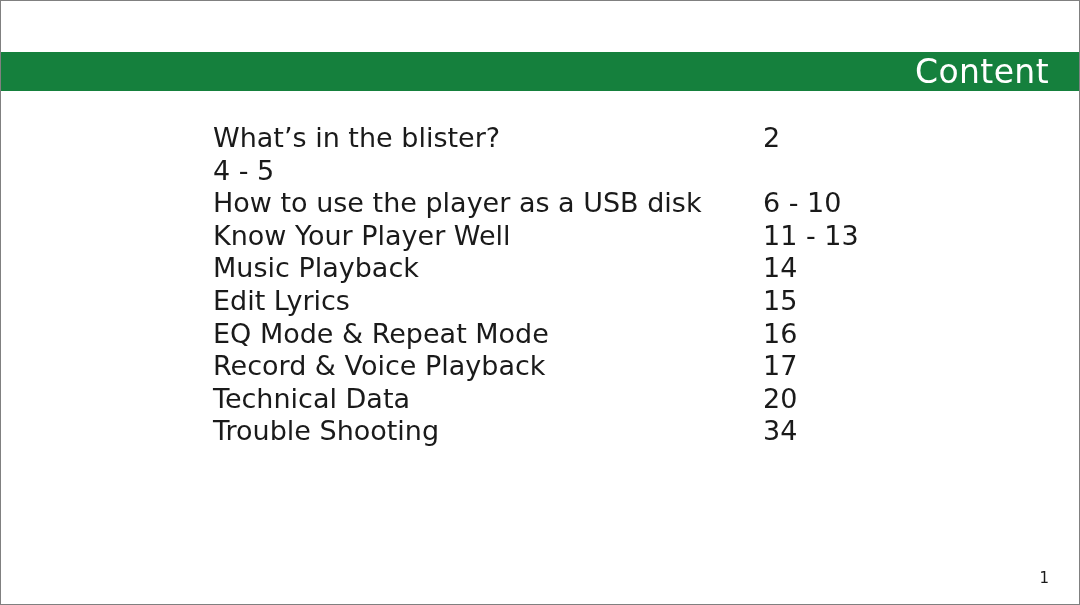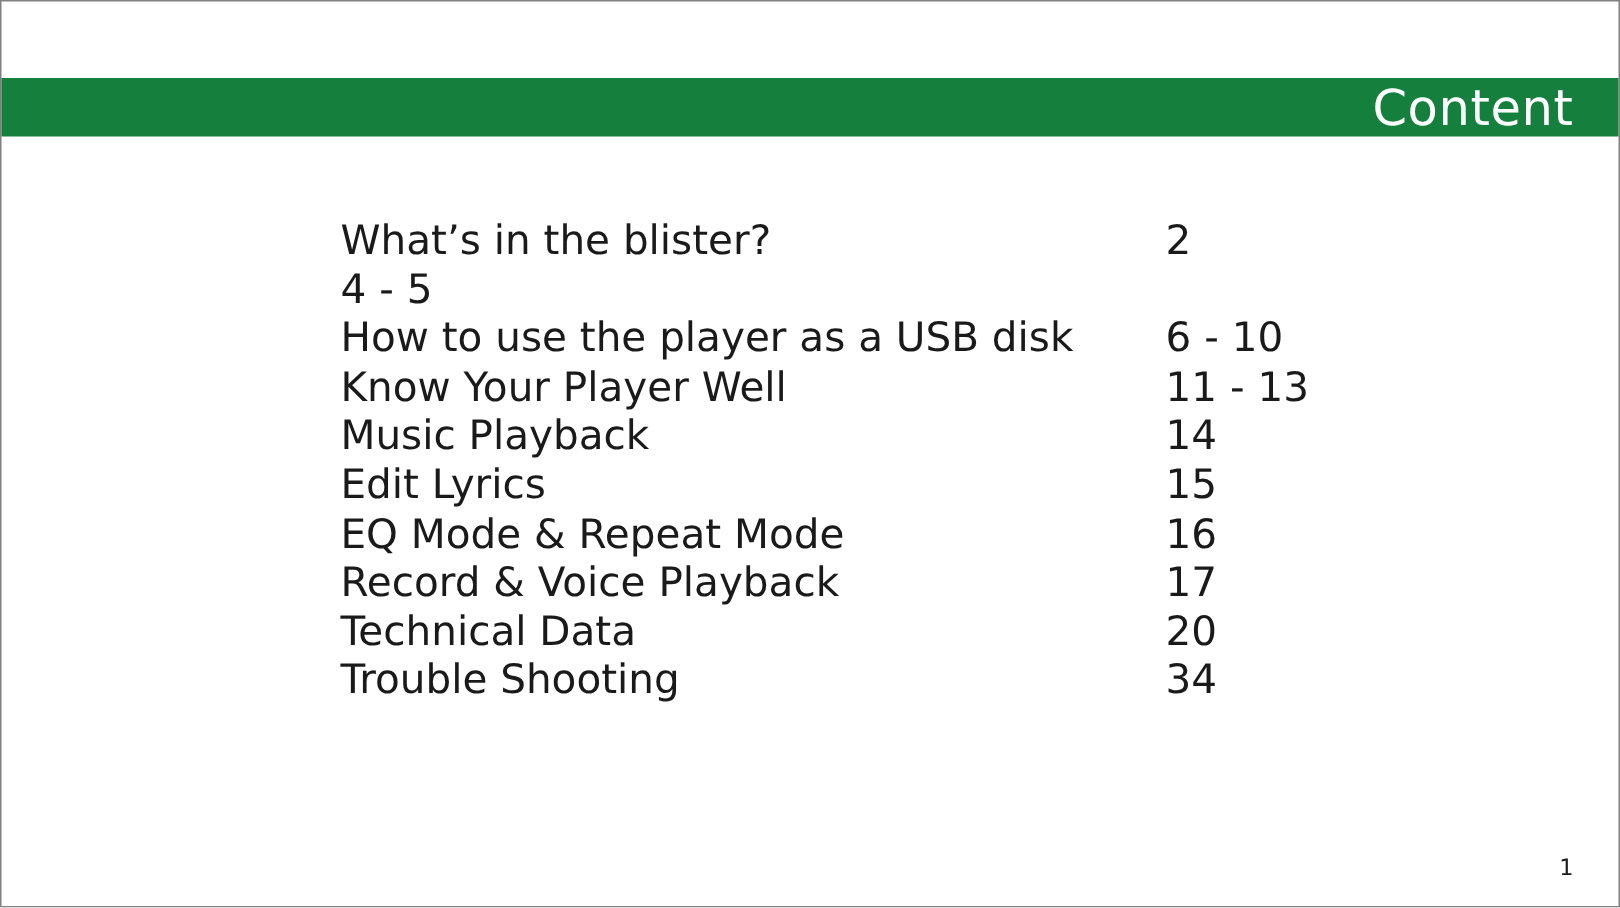--- a/index.html
+++ b/index.html
@@ -36,24 +36,23 @@
     font-size: 33px;
     font-weight: 400;
     letter-spacing: 0.4px;
     padding-right: 31px;
     line-height: 1;
     white-space: nowrap;
     font-family: "DejaVu Sans", sans-serif;
   }
   .toc {
     position: absolute;
-    left: 226px;
+    left: 212px;
     top: 121px;
     width: 800px;
-    margin-top: 23px;
   }
   .toc-row {
     display: flex;
     align-items: baseline;
     height: 32.6px;
   }
   .toc-label {
     flex: 0 0 550px;
     color: #1a1a1a;
     font-size: 27px;

